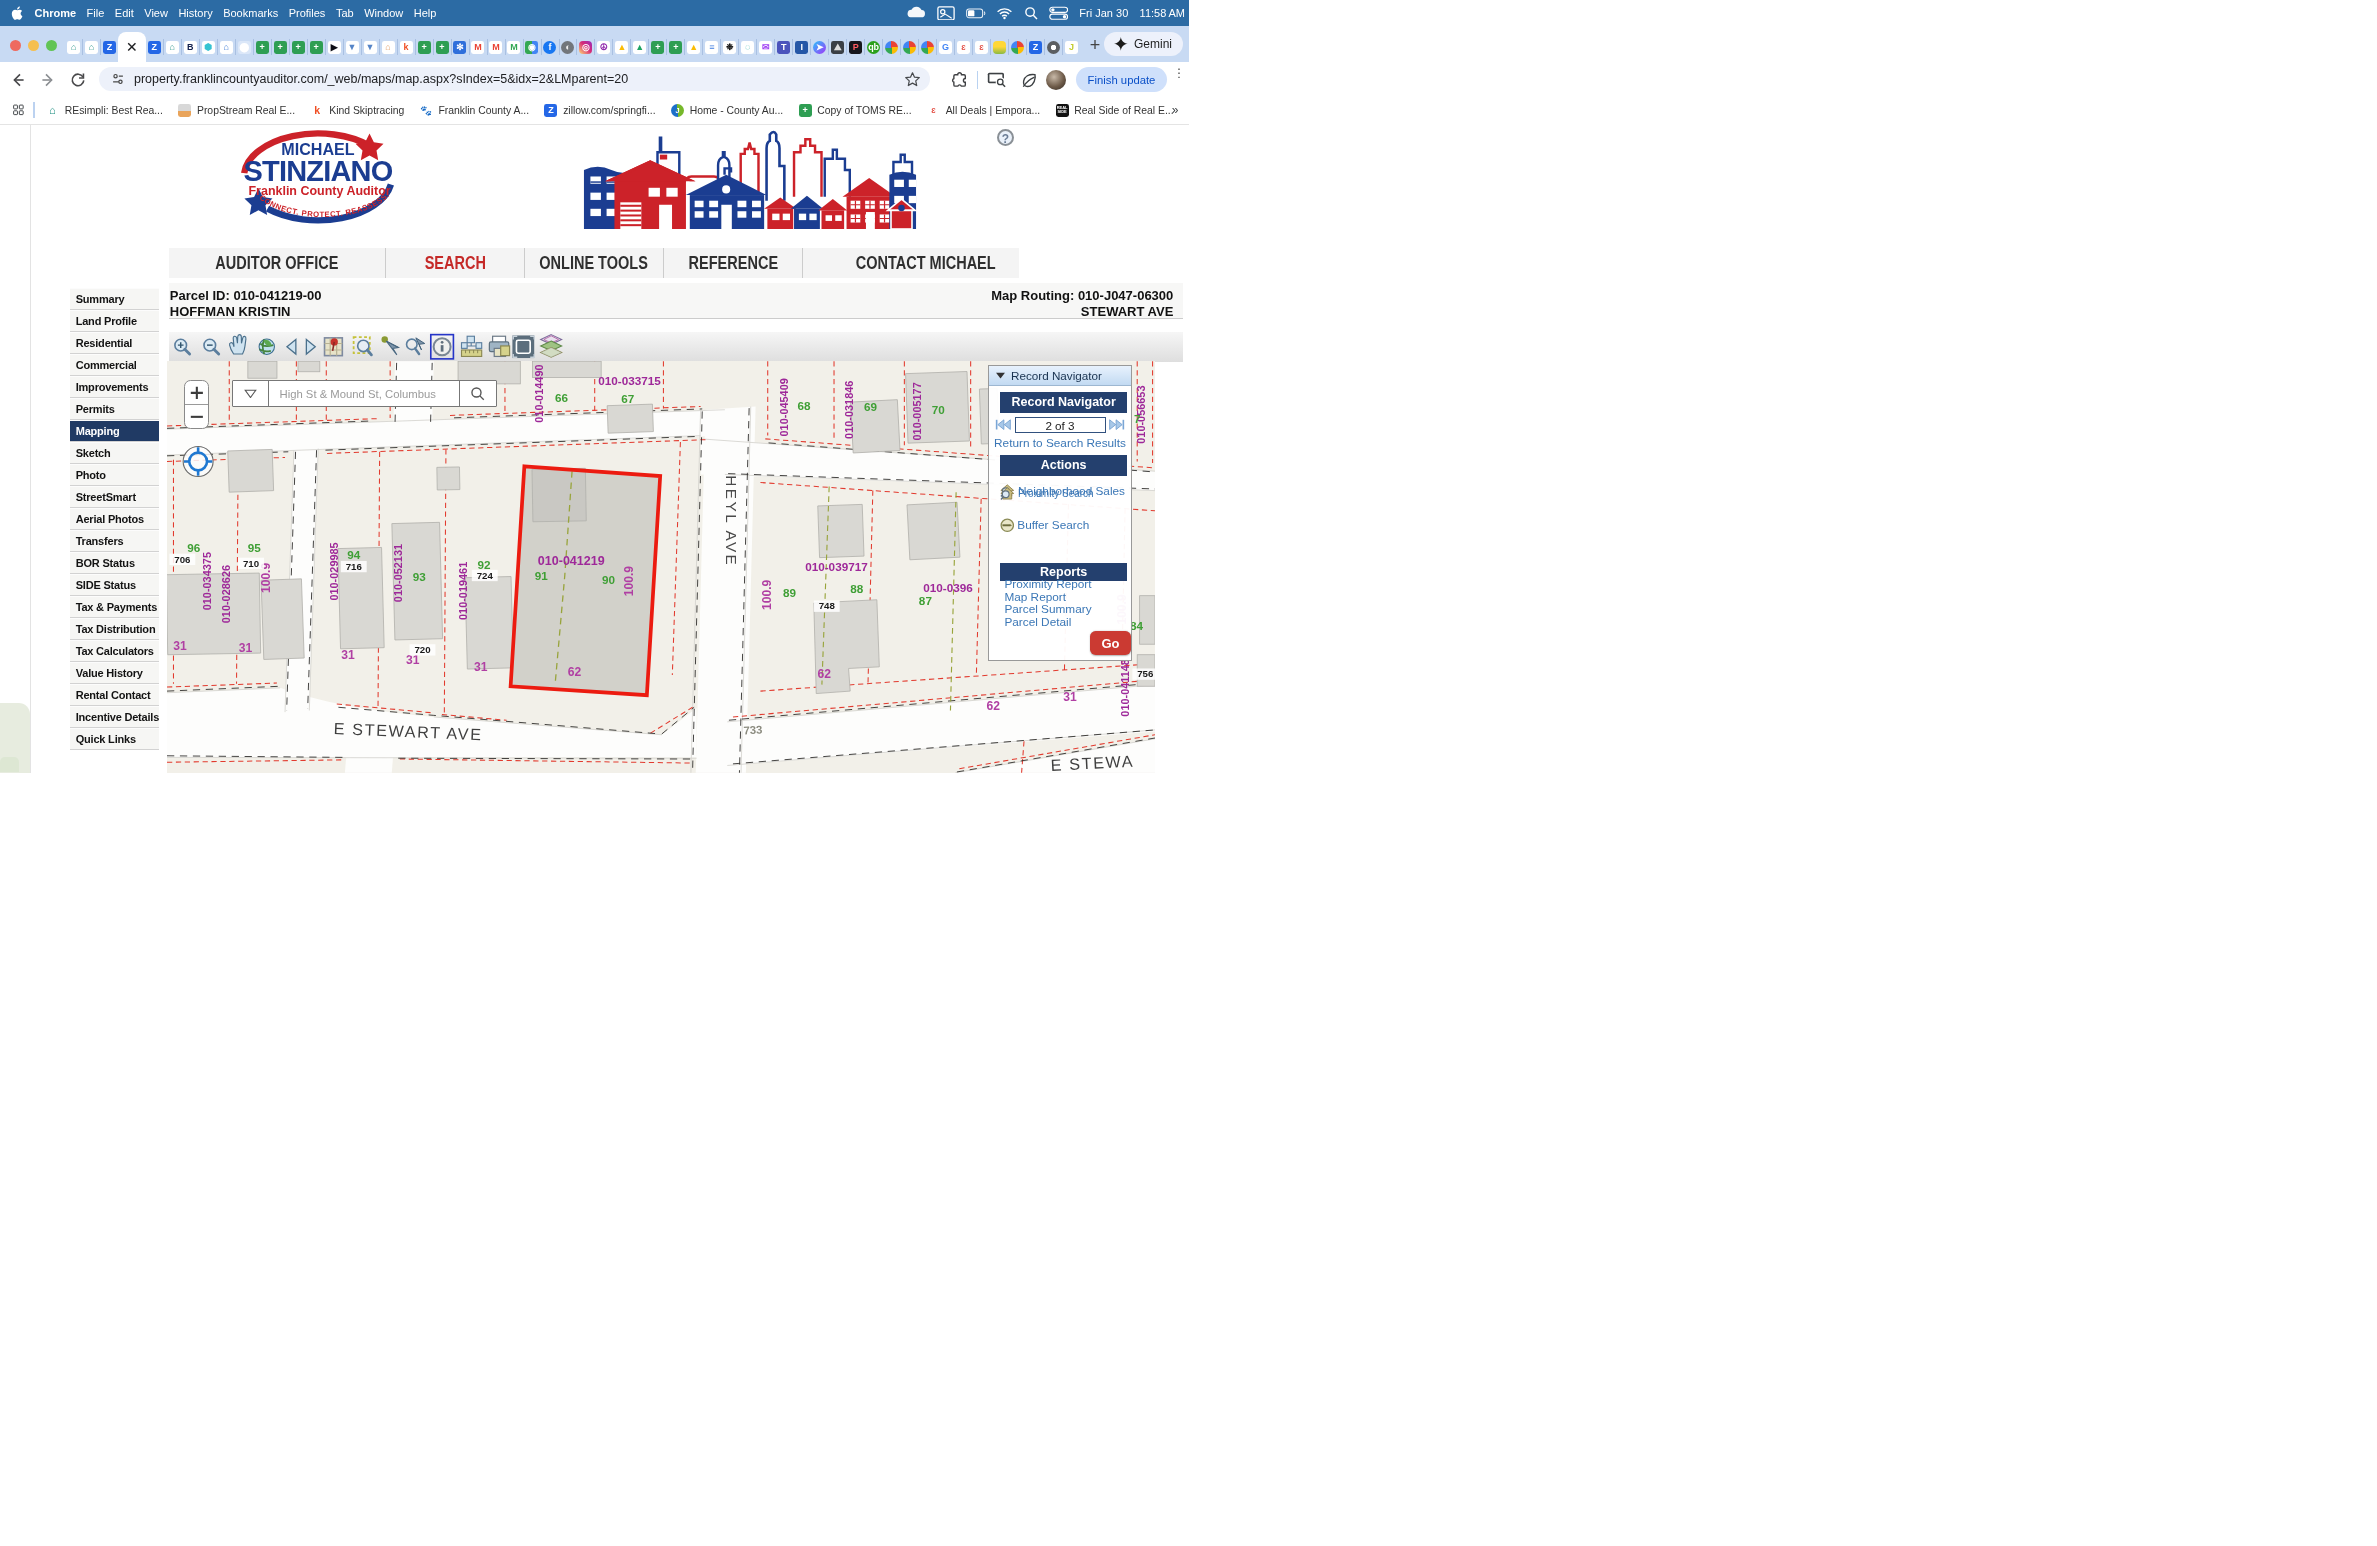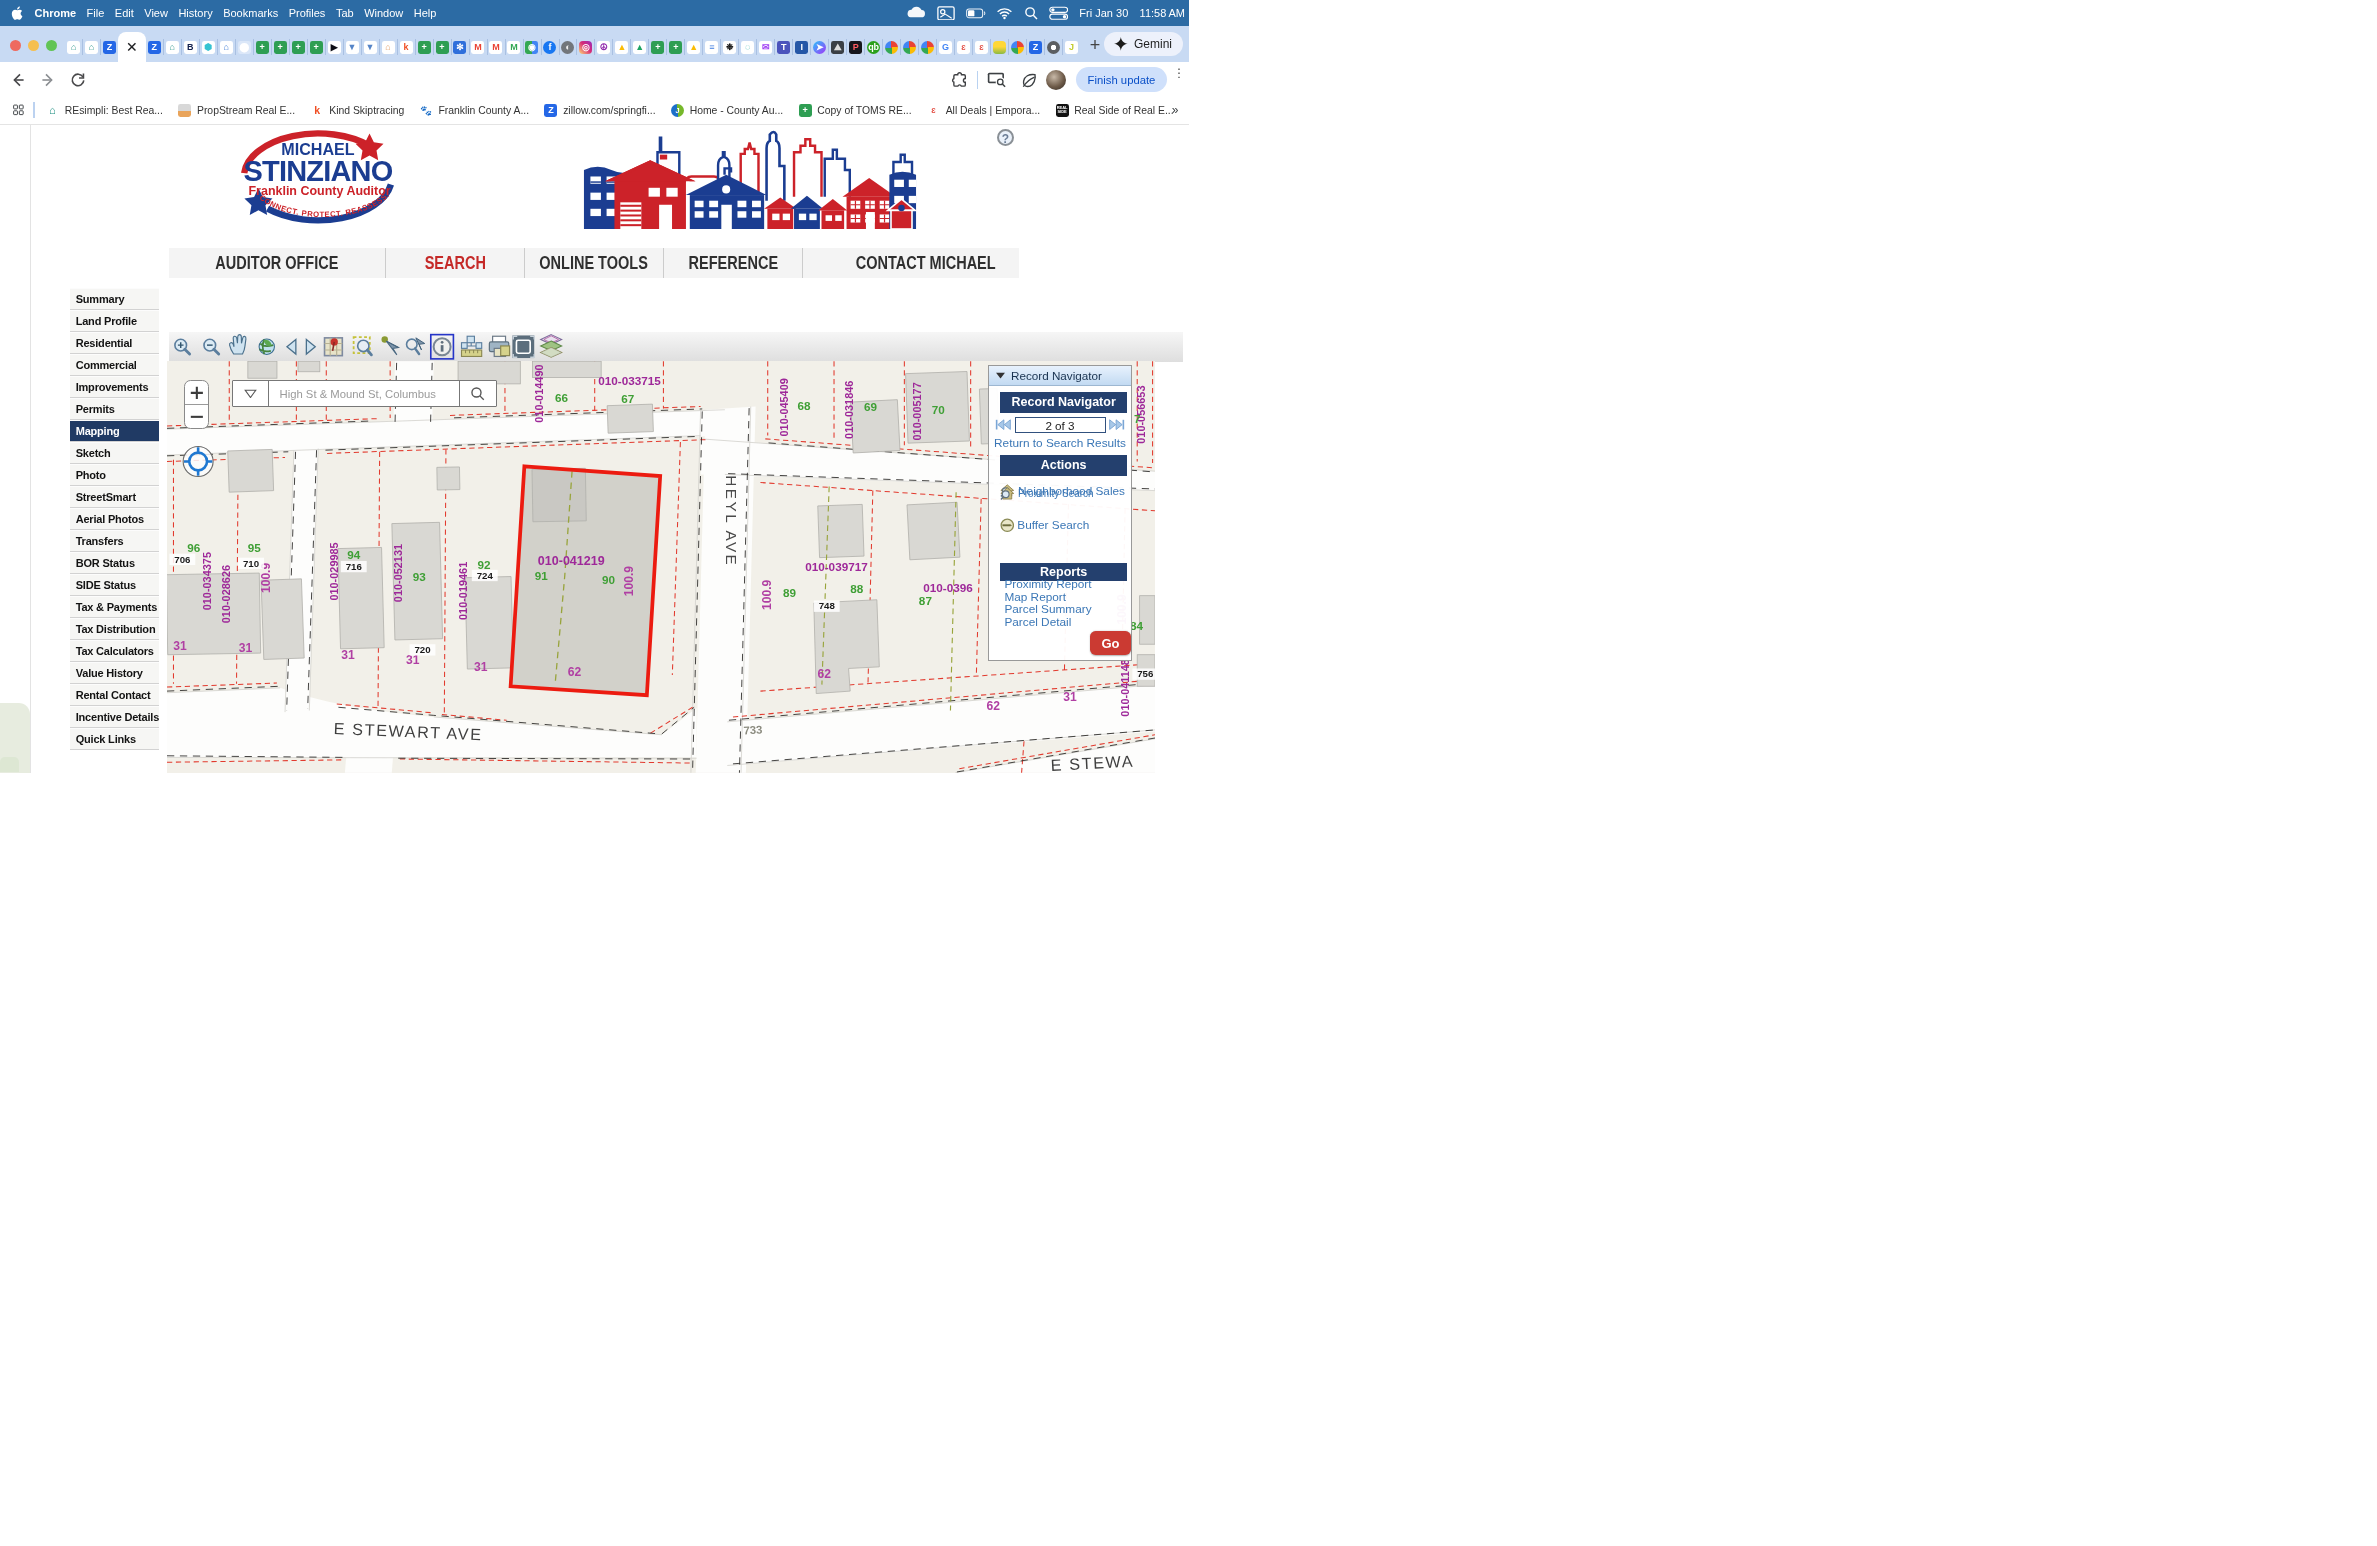--- a/index.html
+++ b/index.html
@@ -228,20 +228,32 @@
         <path d="M5.5 10 H17" stroke="#49494b" stroke-width="2" fill="none"></path>
       </svg>
     <svg width="16" height="16" viewBox="0 0 20 20" style="position:absolute;left:40px;top:9px">
         <path d="M7.5 3 L14.5 10 L7.5 17" stroke="#8b8e92" stroke-width="2" fill="none"></path>
         <path d="M3 10 H14.5" stroke="#8b8e92" stroke-width="2" fill="none"></path>
       </svg>
     <svg width="16" height="16" viewBox="0 0 20 20" style="position:absolute;left:70px;top:9px">
         <path d="M16.2 6.2 A7.2 7.2 0 1 0 17.2 10.4" stroke="#49494b" stroke-width="2" fill="none"></path>
         <path d="M16.8 2 V7.5 H11.3" stroke="#49494b" stroke-width="2" fill="none"></path>
       </svg>
+    <div id="urlpill">
+      <svg width="18" height="18" viewBox="0 0 22 22" style="margin-left:9.7px">
+          <circle cx="8" cy="7.5" r="2" fill="none" stroke="#474747" stroke-width="1.5"></circle>
+          <path d="M12 7.5 h5" stroke="#474747" stroke-width="1.5"></path>
+          <circle cx="14" cy="14.5" r="2" fill="none" stroke="#474747" stroke-width="1.5"></circle>
+          <path d="M5 14.5 h7" stroke="#474747" stroke-width="1.5"></path>
+        </svg>
+      <span style="margin-left:7.3px;">property.franklincountyauditor.com/_web/maps/map.aspx?sIndex=5&amp;idx=2&amp;LMparent=20</span>
+      <svg width="17" height="17" viewBox="0 0 21 21" style="position:absolute;right:9px;top:3.6px;">
+          <path d="M10.5 2.2 l2.5 5.4 5.9 .6 -4.4 4 1.2 5.8 -5.2 -3 -5.2 3 1.2 -5.8 -4.4 -4 5.9 -.6z" fill="none" stroke="#45484c" stroke-width="1.5" stroke-linejoin="round"></path>
+        </svg>
+    </div>
     <svg width="18" height="18" viewBox="0 0 22 22" style="position:absolute;left:951px;top:8px">
         <path d="M8.2 4.5 a2.3 2.3 0 0 1 4.6 0 h3.2 a1.5 1.5 0 0 1 1.5 1.5 v3.2 a2.3 2.3 0 0 0 0 4.6 v3.2 a1.5 1.5 0 0 1 -1.5 1.5 h-3.4 a2.2 2.2 0 0 0 -4.2 0 h-3.4 a1.5 1.5 0 0 1 -1.5 -1.5 v-3.4 a2.2 2.2 0 0 1 0 -4.2 v-3.4 a1.5 1.5 0 0 1 1.5 -1.5z" fill="none" stroke="#3f4043" stroke-width="1.7"></path>
       </svg>
     <div style="position:absolute;left:977px;top:8px;width:1.2px;height:18px;background:#b9d2f1;"></div>
     <svg width="21" height="18" viewBox="0 0 26 22" style="position:absolute;left:987px;top:8px">
         <rect x="1" y="2" width="20" height="13" rx="2" fill="#3c4043"></rect>
         <rect x="3" y="4" width="16" height="9" fill="#fff"></rect>
         <circle cx="17" cy="14" r="6.2" fill="#fff"></circle>
         <circle cx="16.4" cy="13.4" r="3.4" fill="none" stroke="#3c4043" stroke-width="1.6"></circle>
         <path d="M19 16 l3.4 3.4" stroke="#3c4043" stroke-width="1.8"></path>
@@ -382,20 +394,26 @@
         </div>
       <div class="ni" style="width:139px;">
           <span>ONLINE TOOLS</span>
         </div>
       <div class="ni" style="width:139px;">
           <span>REFERENCE</span>
         </div>
       <div class="ni" style="width:216px;padding-left:31px;">
           <span>CONTACT MICHAEL</span>
         </div>
+    </div>
+    <div id="parcelstrip">
+      <div style="position:absolute;left:0.8px;top:4.9px;font-size:13px;font-weight:700;color:#111;">Parcel ID: 010-041219-00</div>
+      <div style="position:absolute;left:0.8px;top:21px;font-size:13px;font-weight:700;color:#111;">HOFFMAN KRISTIN</div>
+      <div style="position:absolute;right:9.7px;top:4.9px;font-size:13px;font-weight:700;color:#111;">Map Routing: 010-J047-06300</div>
+      <div style="position:absolute;right:9.7px;top:21px;font-size:13px;font-weight:700;color:#111;">STEWART AVE</div>
     </div>
     <div id="maptoolband"></div>
     <svg id="mtools" width="404" height="27.5" viewBox="0 0 500 34" style="position:absolute;left:169px;top:208px;">
         <g transform="translate(14.5,0)">
           <g transform="translate(0,18)">
             <circle cx="0" cy="-3" r="7.2" fill="#dcebf5" stroke="#5b7e9e" stroke-width="2"></circle>
             <path d="M5,2 L11,8" stroke="#5b7e9e" stroke-width="3.5" stroke-linecap="round"></path>
             <path d="M-3.5,-3 h7 M0,-6.5 v7" stroke="#33566f" stroke-width="1.8"></path>
           </g>
         </g>

